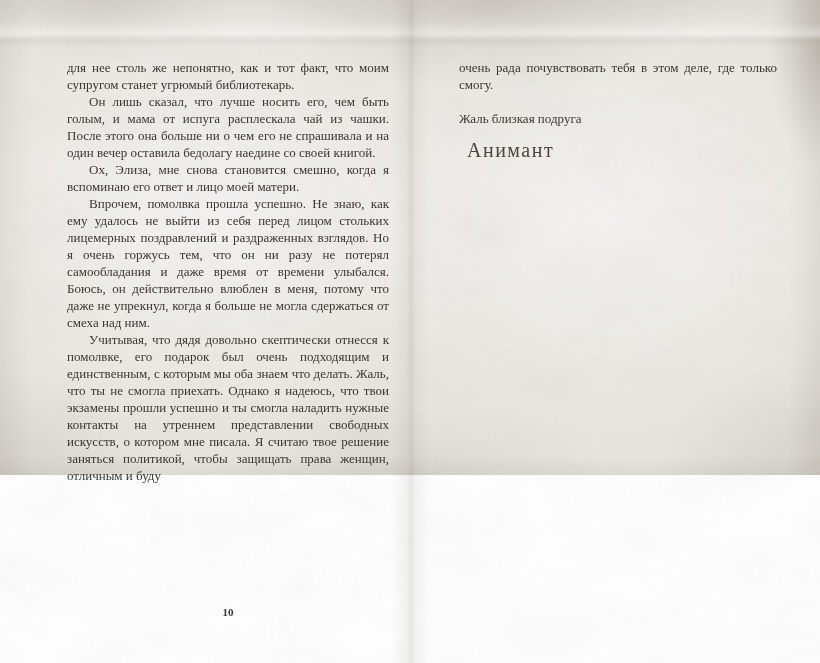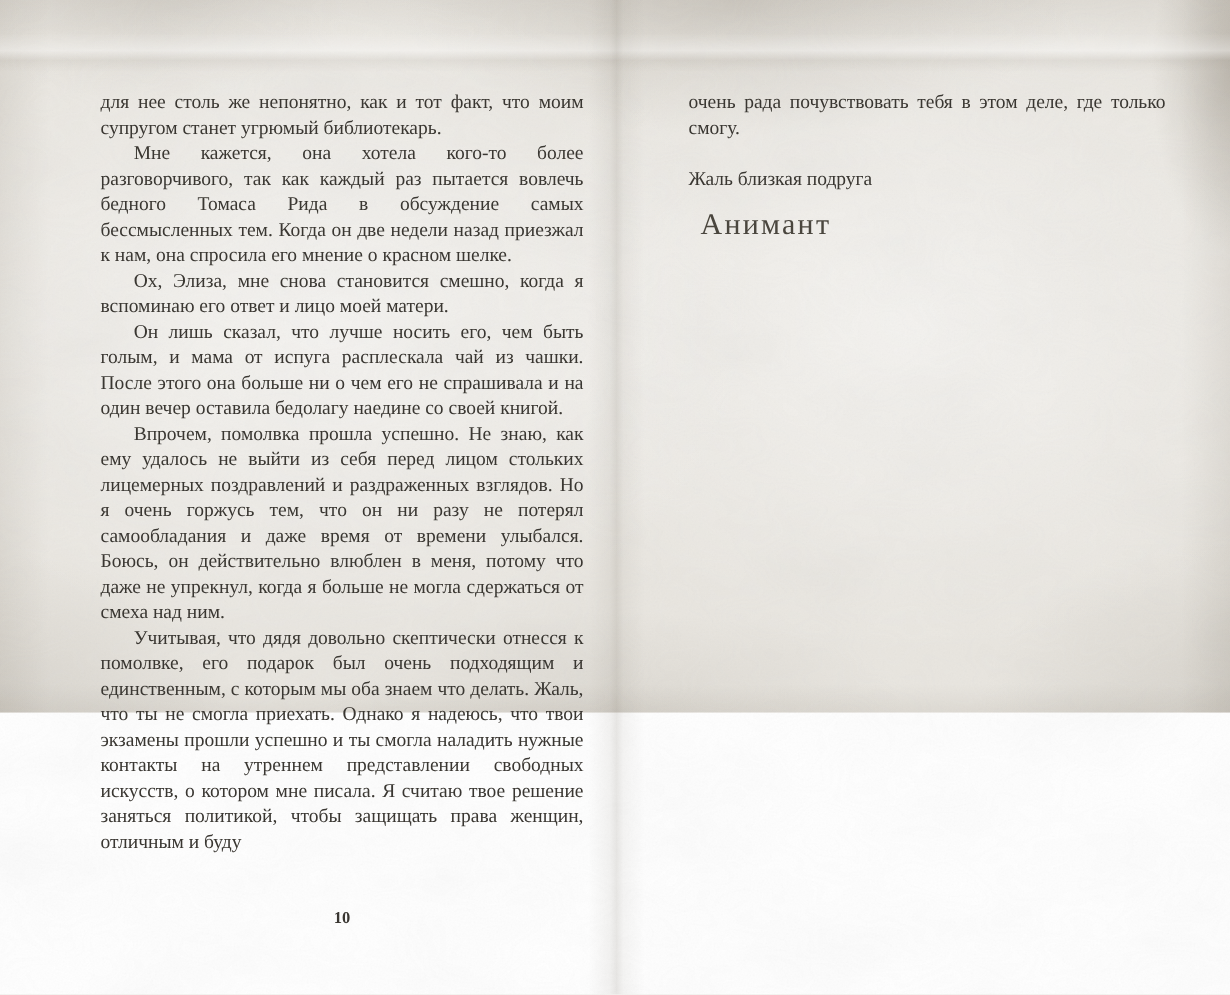--- a/index.html
+++ b/index.html
@@ -96,23 +96,22 @@
     </filter>
     <rect width="820" height="663" filter="url(#paperNoiseCoarse)" opacity="0.06"></rect>
     <rect width="820" height="663" filter="url(#paperNoiseFine)" opacity="0.045"></rect>
   </svg>
 
   <div class="crease-top"></div>
   <div class="gutter"></div>
 
   <div class="text-col col-left">
     <p class="no-indent">для нее столь же непонятно, как и тот факт, что моим супругом станет угрюмый библиотекарь.</p>
-    <p>Мне кажется, она хотела кого-то более разговорчивого, так как каждый раз пытается вовлечь бедного Томаса Рида в обсуждение самых бессмысленных тем. Когда он две недели назад приезжал к нам, она спросила его мнение о красном шелке.</p>
+    <p>Он лишь сказал, что лучше носить его, чем быть голым, и мама от испуга расплескала чай из чашки. После этого она больше ни о чем его не спрашивала и на один вечер оставила бедолагу наедине со своей книгой.</p>
     <p>Ох, Элиза, мне снова становится смешно, когда я вспоминаю его ответ и лицо моей матери.</p>
-    <p>Он лишь сказал, что лучше носить его, чем быть голым, и мама от испуга расплескала чай из чашки. После этого она больше ни о чем его не спрашивала и на один вечер оставила бедолагу наедине со своей книгой.</p>
     <p>Впрочем, помолвка прошла успешно. Не знаю, как ему удалось не выйти из себя перед лицом стольких лицемерных поздравлений и раздраженных взглядов. Но я очень горжусь тем, что он ни разу не потерял самообладания и даже время от времени улыбался. Боюсь, он действительно влюблен в меня, потому что даже не упрекнул, когда я больше не могла сдержаться от смеха над ним.</p>
     <p>Учитывая, что дядя довольно скептически отнесся к помолвке, его подарок был очень подходящим и единственным, с которым мы оба знаем что делать. Жаль, что ты не смогла приехать. Однако я надеюсь, что твои экзамены прошли успешно и ты смогла наладить нужные контакты на утреннем представлении свободных искусств, о котором мне писала. Я считаю твое решение заняться политикой, чтобы защищать права женщин, отличным и буду</p>
   </div>
   <div class="page-number">10</div>
 
   <div class="text-col col-right">
     <p class="no-indent">очень рада почувствовать тебя в этом деле, где только смогу.</p>
     <p class="closing">Жаль близкая подруга</p>
     <p class="signature">Анимант</p>
   </div>

